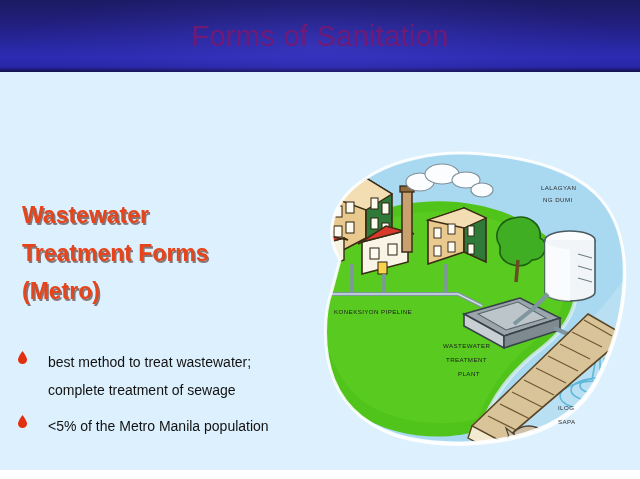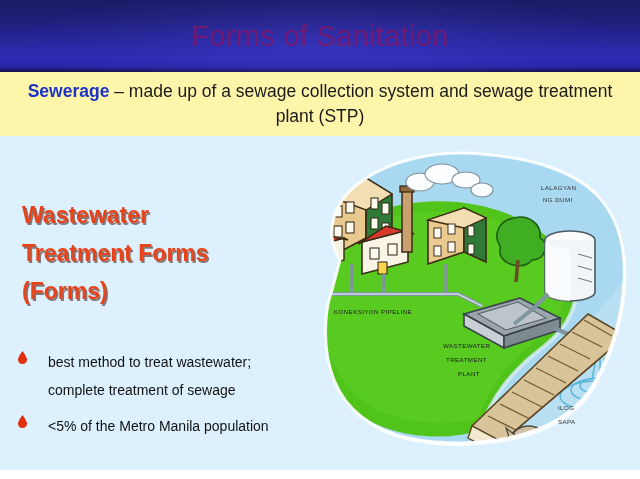--- a/index.html
+++ b/index.html
@@ -159,30 +159,27 @@
   .illu-label-dark { fill: #1d1d1d; }
 </style>
 </head>
 <body>
 
 <div class="slide">
 
   <div class="title-bar"></div>
   <div class="title-text">Forms of Sanitation</div>
 
-  <div class="subtitle-band">
-    <div class="subtitle-text"><span class="kw">Sewerage</span><span> – made up of a sewage collection system and sewage treatment plant (STP)</span></div>
-  </div>
 
   <div class="body-area"></div>
 
   <div class="wwtp-heading">
     <div>Wastewater</div>
     <div>Treatment Forms</div>
-    <div>(Forms)</div>
+    <div>(Metro)</div>
   </div>
 
   <div class="bullets">
     <div class="bullet-row">
       <span class="drop-icon">
         <svg width="9" height="13" viewBox="0 0 9 13">
             <path d="M4.5 0 C4.5 0 0 6 0 8.7 C0 11.1 2 13 4.5 13 C7 13 9 11.1 9 8.7 C9 6 4.5 0 4.5 0 Z" fill="#e03010"></path>
           </svg>
       </span>
       <span class="bullet-text">best method to treat wastewater; complete treatment of sewage</span>

